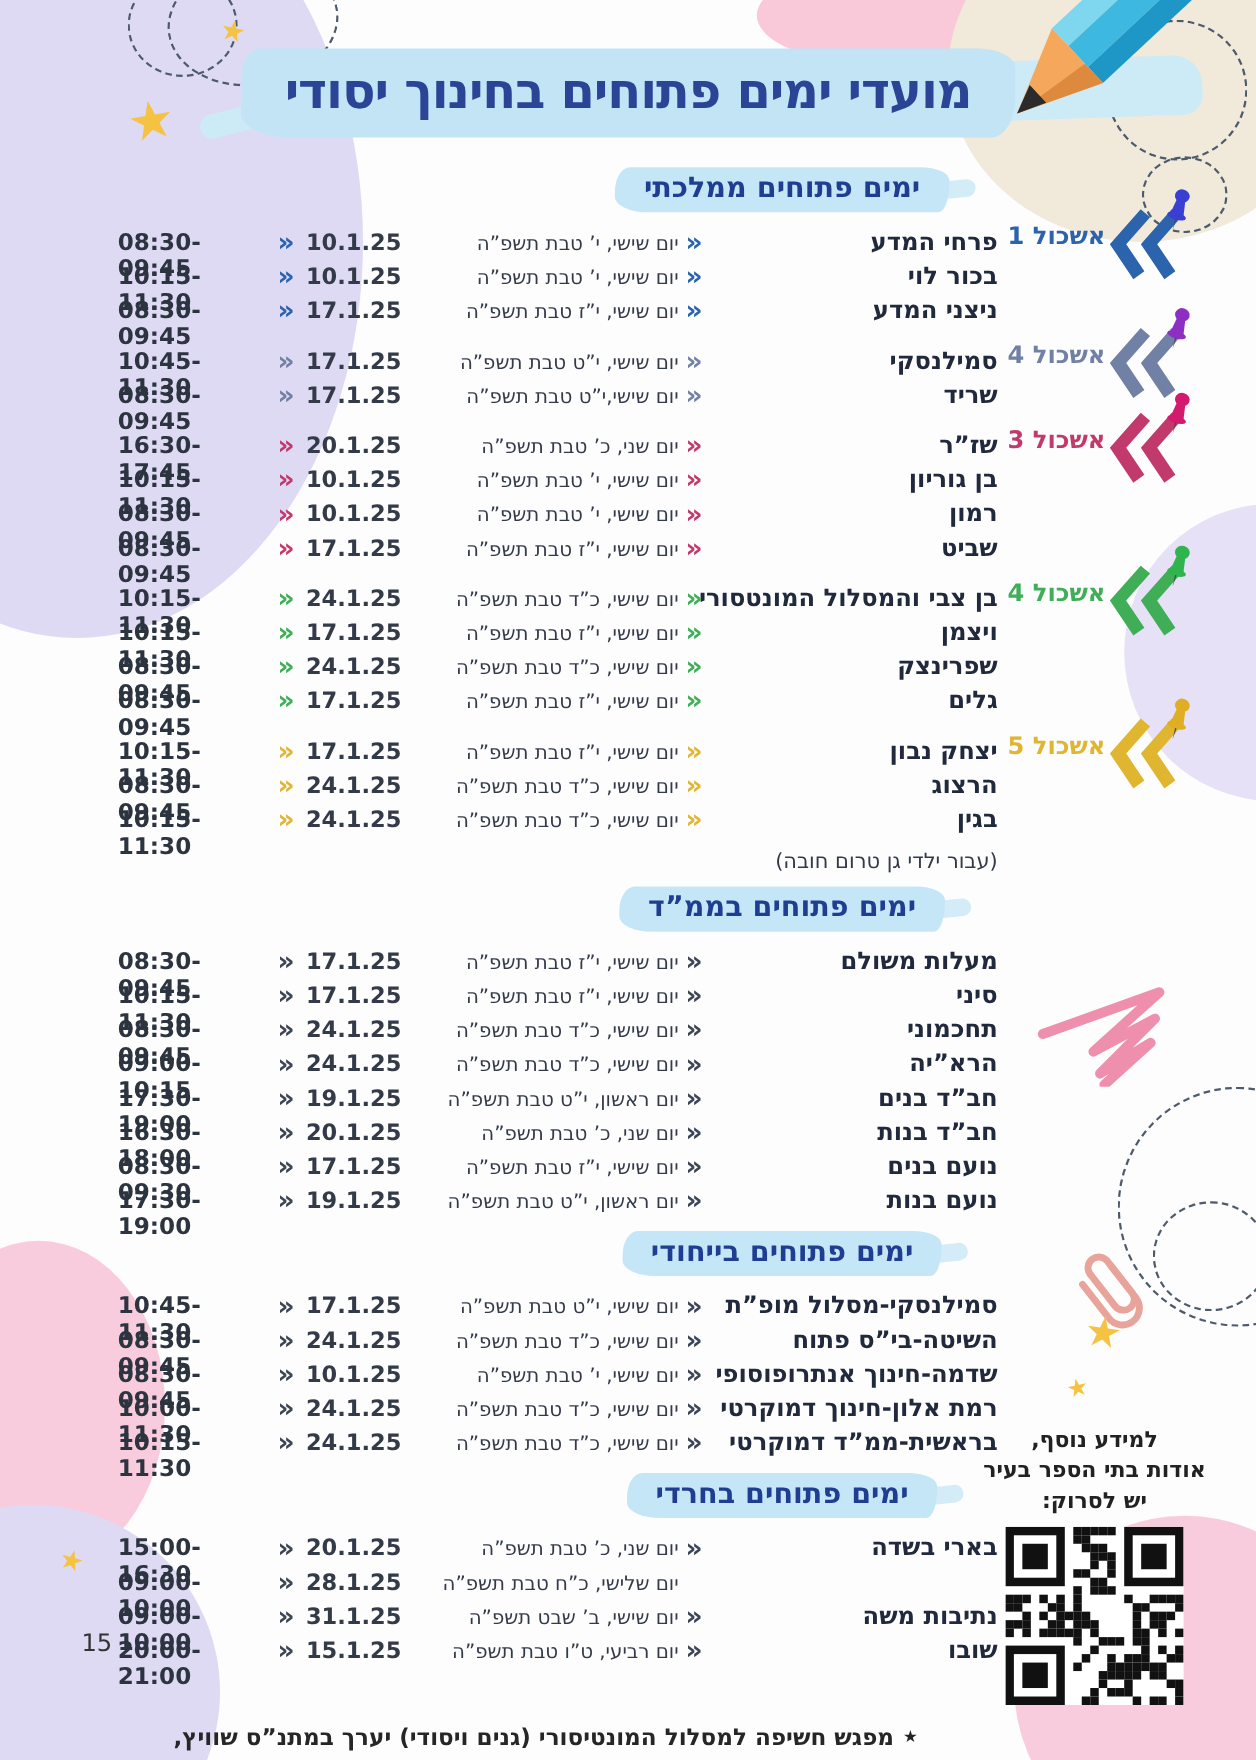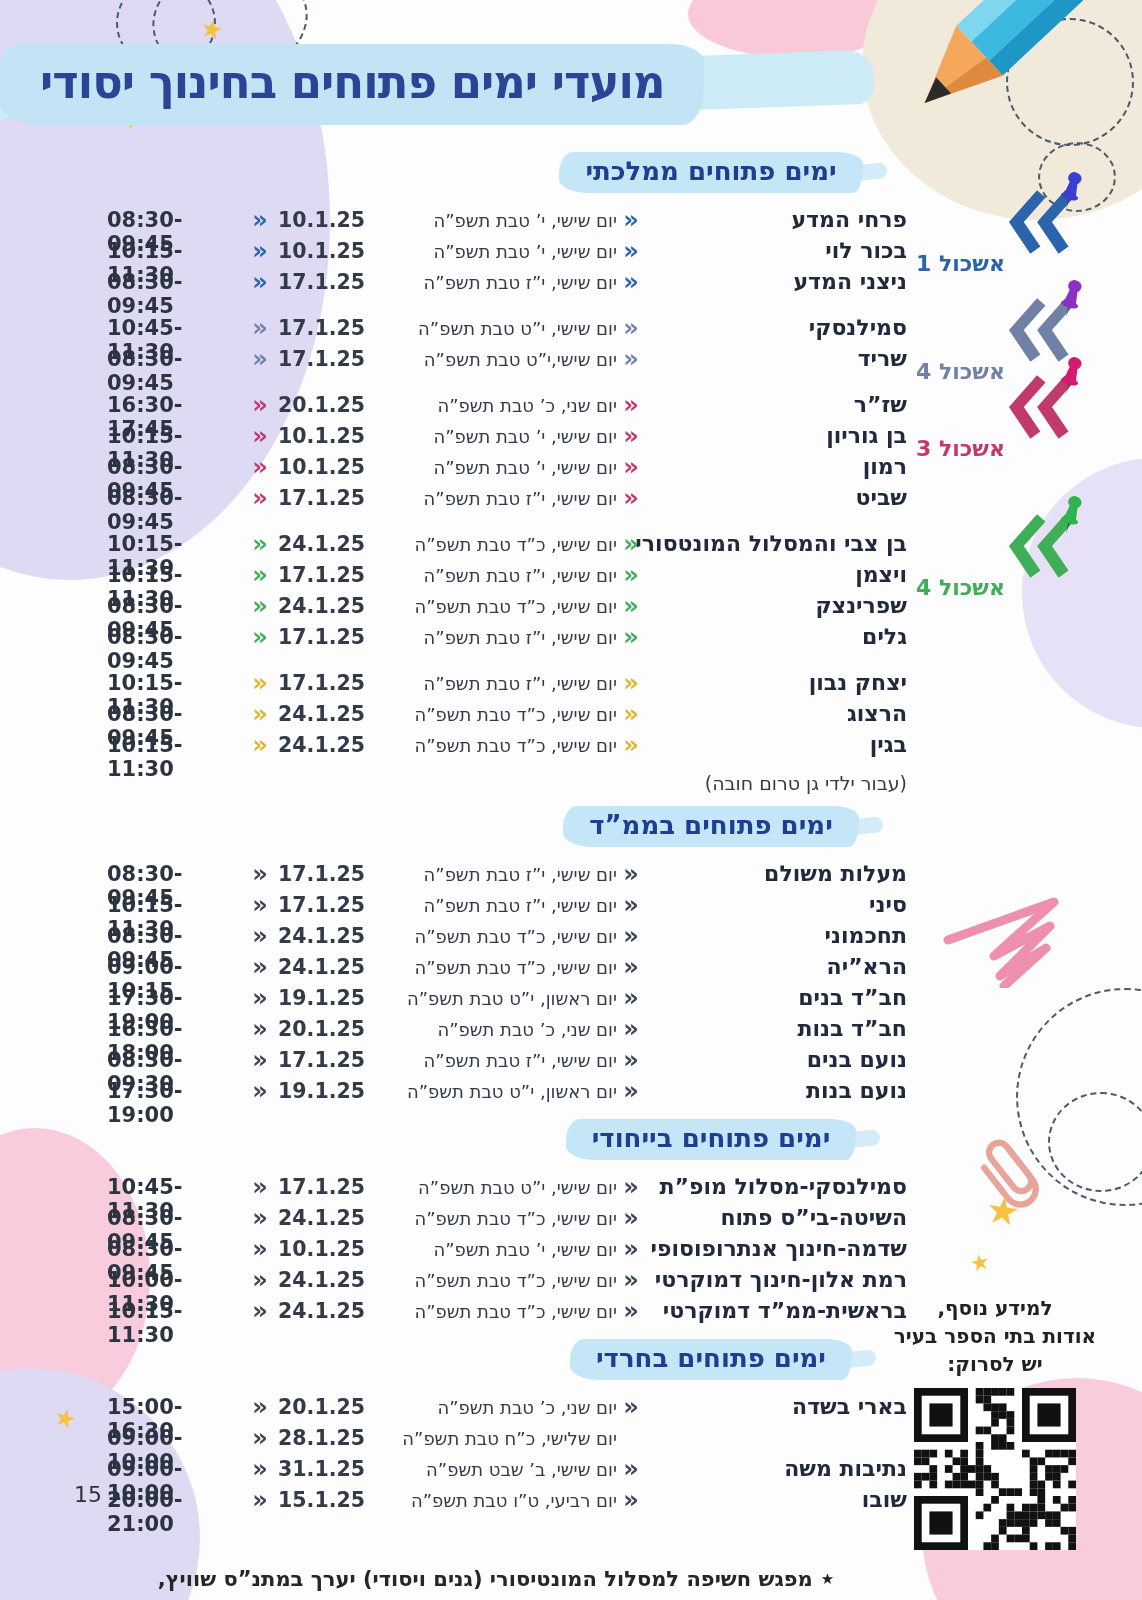--- a/index.html
+++ b/index.html
@@ -32,21 +32,21 @@
   .star2{left:116px; top:86px; font-size:48px; transform:rotate(-10deg);}
   .star3{right:122px; top:1192px; font-size:38px; transform:rotate(8deg);}
   .star4{right:152px; top:1252px; font-size:22px; transform:rotate(-12deg);}
   .star5{left:54px; top:1406px; font-size:25px; transform:rotate(16deg);}
   
   .pencil{position:absolute; right:-36px; top:-44px; width:300px; height:250px; z-index:5;}
   
   .squiggle{position:absolute; right:70px; top:888px; width:130px; height:100px; z-index:1;}
   .clip{position:absolute; right:100px; top:1126px; width:62px; height:84px; z-index:1; transform:rotate(-38deg);}
   
-  .title-wrap{position:absolute; top:44px; left:0; right:0; display:flex; justify-content:flex-end; z-index:3;}
+  .title-wrap{position:absolute; top:44px; left:0; right:0; display:flex; justify-content:center; z-index:3;}
   .title-brush{position:relative; background:#c2e4f5; padding:12px 40px 16px;
     border-radius:18px 34px 22px 44px / 28px 18px 36px 22px;}
   .title-brush::before{content:''; position:absolute; right:-170px; top:10px; width:250px; height:54px;
     background:#cdeaf7; border-radius:12px 26px 18px 30px; transform:rotate(-2deg); z-index:-1;}
   .title-brush::after{content:''; position:absolute; left:-38px; bottom:6px; width:80px; height:22px;
     background:#cdeaf7; border-radius:12px; transform:rotate(-14deg); z-index:-1;}
   .title-brush h1{margin:0; font-size:45px; font-weight:800; color:#2c4496; letter-spacing:-1px;}
   
   .content{position:absolute; top:152px; right:235px; width:822px; z-index:3;}
   .sec-head-wrap{display:flex; justify-content:center; padding-left:430px; margin:12px 0 12px;}
@@ -61,21 +61,21 @@
   .name{font-weight:700; font-size:22px; color:#212a3c; white-space:nowrap;}
   .day{font-size:18px; color:#333b49; white-space:nowrap;}
   .date{font-size:20.5px; color:#333b49; text-align:right; font-weight:600;}
   .time{font-size:21px; color:#2c3440; text-align:left; font-weight:600;}
   .arr{font-size:24px; font-weight:700; text-align:center; transform:translateY(1px);}
   .cluster{position:relative; margin-bottom:15px;}
   .cluster:last-of-type{margin-bottom:4px;}
   .marker{position:absolute; right:-172px; top:-4px; display:flex; align-items:flex-start; z-index:2;}
   .marker .chev{width:72px; height:66px; margin-top:-12px; transform:skewX(-6deg);}
   .marker .pin{position:absolute; right:-6px; top:-32px; width:27px; transform:rotate(16deg);}
-  .marker .clabel{font-size:22px; font-weight:700; line-height:30px; margin-right:2px; white-space:nowrap;margin-top:48px;}
+  .marker .clabel{font-size:22px; font-weight:700; line-height:30px; margin-right:2px; white-space:nowrap;}
   .note-line{text-align:right; font-size:19px; color:#333b49; margin:-4px 0 0; padding-left:210px;}
   
   .footer{margin-top:16px; text-align:center; color:#262626;}
   .f-line{font-size:21px; font-weight:700; line-height:30px;margin-top:48px;}
   .f-star{color:#222; font-size:15px; vertical-align:2px; margin-left:8px;}
   
   .qr-block{position:absolute; top:1294px; right:44px; width:206px; text-align:center; z-index:3;}
   .qr-text div{font-size:20px; font-weight:700; color:#222; line-height:28px;}
   .qr{width:162px; height:162px; margin:10px auto 0; background:#fff;}
   
@@ -313,20 +313,37 @@
           <div class="row">
             <span class="name">גלים</span>
             <span class="arr" style="color: rgb(63, 174, 87);">«</span>
             <span class="day">יום שישי, י”ז טבת תשפ”ה</span>
             <span class="date" dir="ltr">17.1.25</span>
             <span class="arr" style="color: rgb(63, 174, 87);">«</span>
             <span class="time" dir="ltr">08:30-09:45</span>
           </div>
         </div>
         <div class="cluster">
+          <div class="marker">
+            <svg class="chev" viewBox="0 0 92 84">
+              <g stroke="#e0b52f" stroke-width="15" fill="none">
+                <path d="M40 6 L12 42 L40 78"></path>
+                <path d="M76 6 L48 42 L76 78"></path>
+              </g>
+            </svg>
+            <svg class="pin" viewBox="0 0 40 62">
+              <g fill="#dfae24">
+                <ellipse cx="20" cy="13" rx="10" ry="9"></ellipse>
+                <path d="M14 20 h12 l3 19 h-18 z"></path>
+                <ellipse cx="20" cy="41" rx="13" ry="5"></ellipse>
+                <path d="M19 45 L20 61 L21 45 Z" fill="#4a4a4a"></path>
+              </g>
+            </svg>
+            <span class="clabel" style="color: rgb(224, 181, 47);">אשכול 5</span>
+          </div>
           <div class="row">
             <span class="name">יצחק נבון</span>
             <span class="arr" style="color: rgb(224, 181, 47);">«</span>
             <span class="day">יום שישי, י”ז טבת תשפ”ה</span>
             <span class="date" dir="ltr">17.1.25</span>
             <span class="arr" style="color: rgb(224, 181, 47);">«</span>
             <span class="time" dir="ltr">10:15-11:30</span>
           </div>
           <div class="row">
             <span class="name">הרצוג</span>

